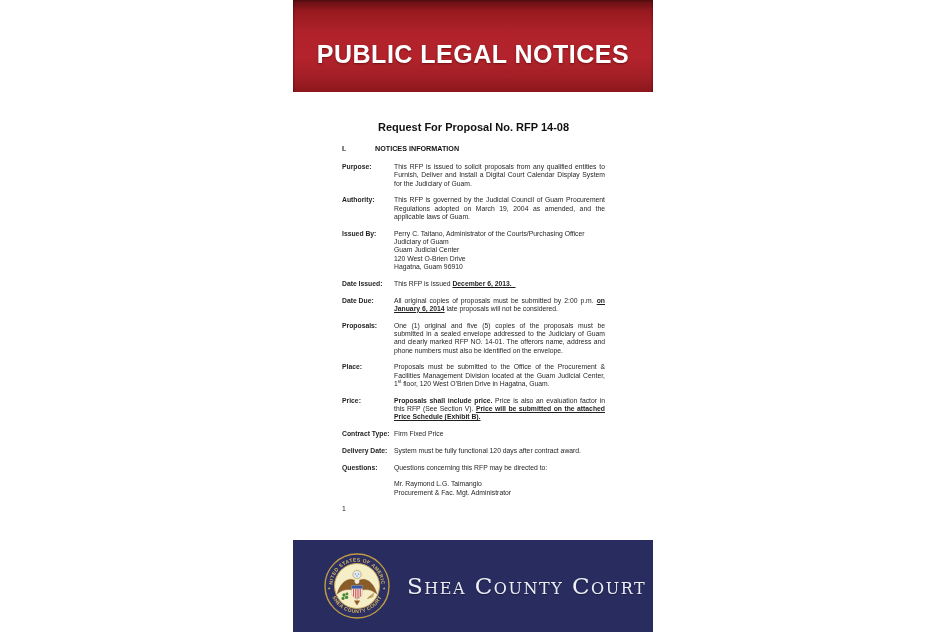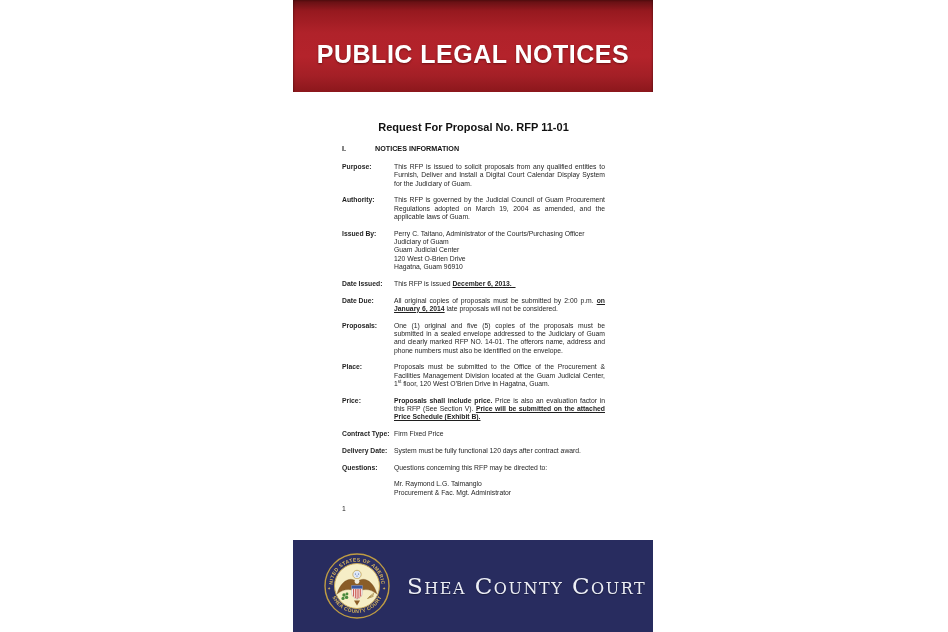--- a/index.html
+++ b/index.html
@@ -45,21 +45,21 @@
 
 <div class="page">
   <div class="column">
 
     <div class="banner">
       <div class="banner-title">PUBLIC LEGAL NOTICES</div>
     </div>
     <div class="banner-shadow"></div>
 
     <div class="doc">
-      <div class="doc-title">Request For Proposal No. RFP 11-01</div>
+      <div class="doc-title">Request For Proposal No. RFP 14-08</div>
       <div class="doc-section">
         <span class="num">I.</span>
         <span>NOTICES INFORMATION</span>
       </div>
       <div>
           <div class="doc-row">
             <div class="doc-label">Purpose:</div>
             <div class="doc-body">
               <div class="doc-par just">This RFP is issued to solicit proposals from any qualified entities to Furnish, Deliver and Install a Digital Court Calendar Display System for the Judiciary of Guam.</div>
             </div>

